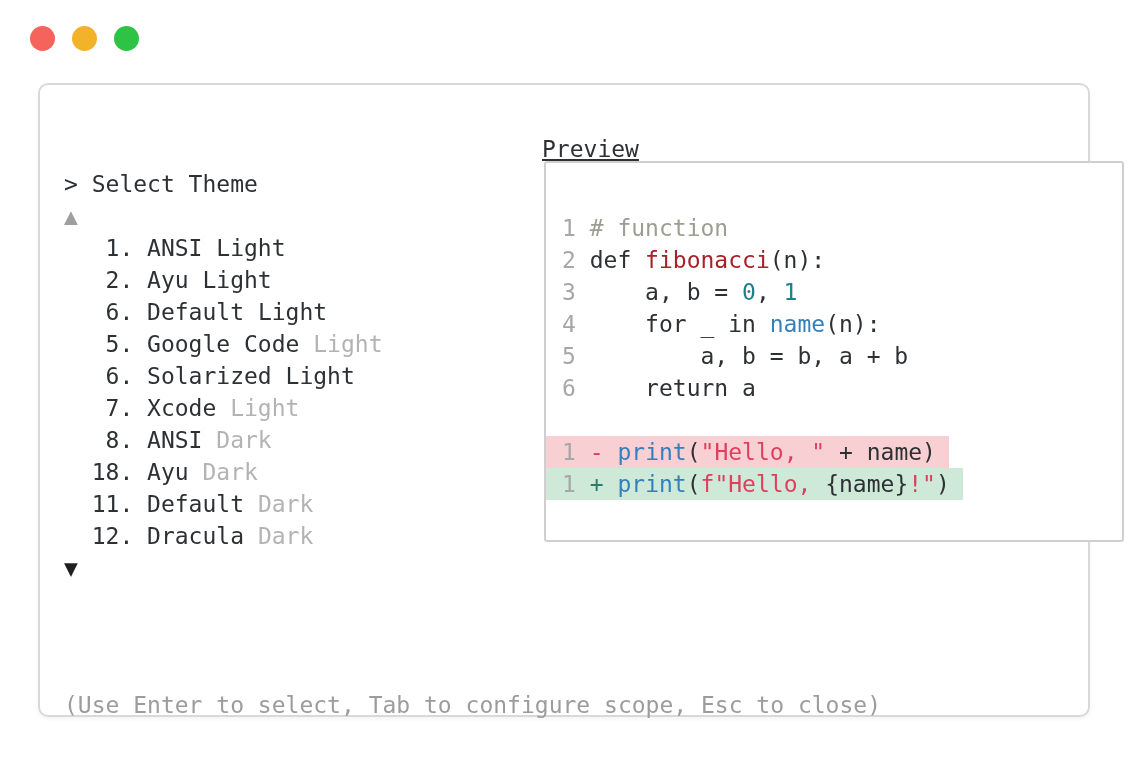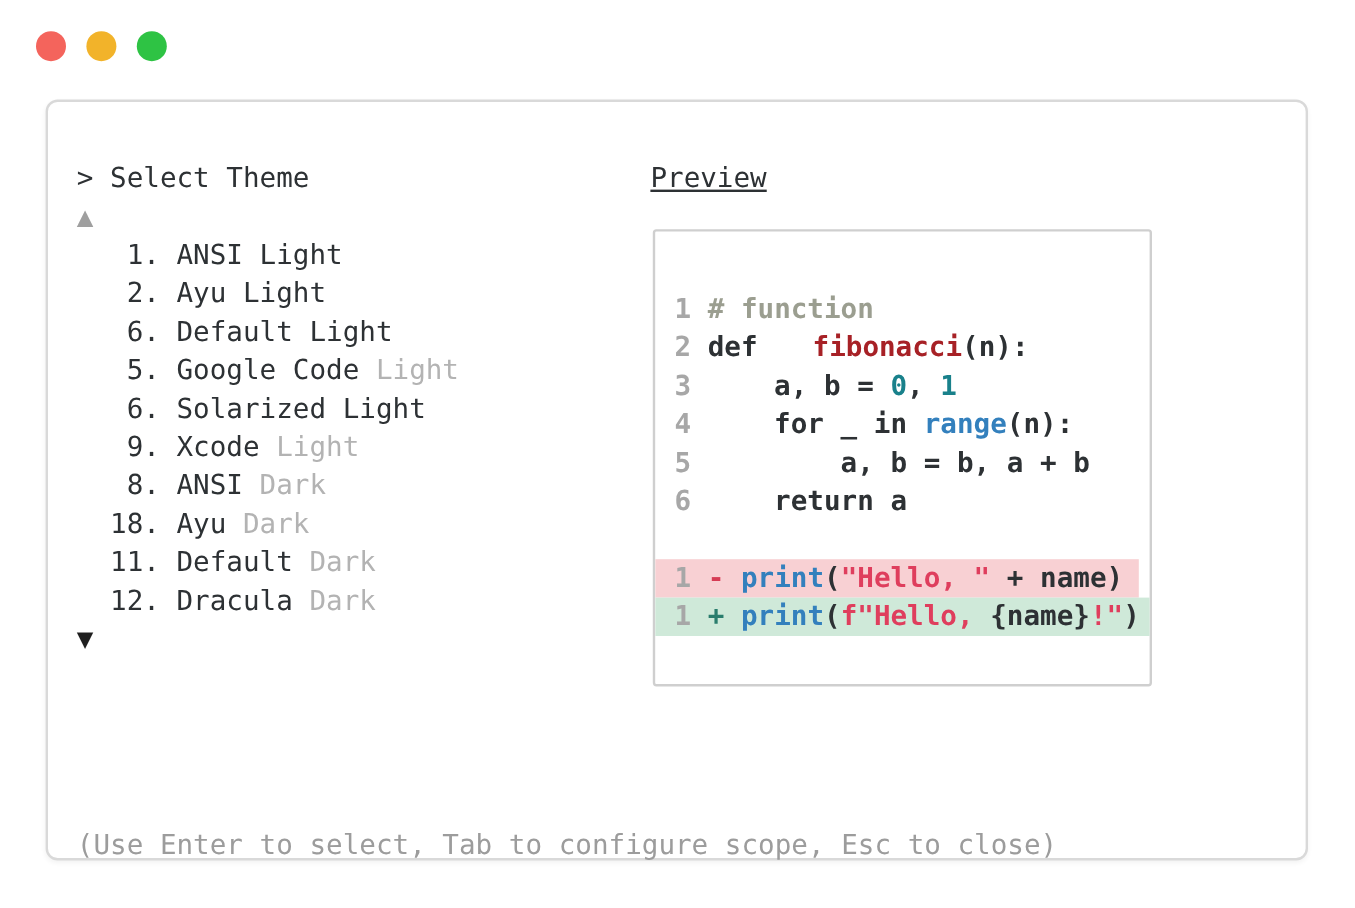--- a/index.html
+++ b/index.html
@@ -17,39 +17,39 @@
   }
   .traffic{position:absolute;left:30px;top:26px;display:flex;gap:17px;}
   .light{width:25px;height:25px;border-radius:50%;display:inline-block;}
   .window{
     position:absolute;left:38px;top:83px;width:1052px;height:634px;
     border:2px solid var(--winborder);border-radius:10px;background:#ffffff;
     box-shadow:0 2px 4px rgba(0,0,0,0.05);box-sizing:border-box;
   }
   .row{height:32px;line-height:32px;font-size:23px;white-space:pre;}
   .leftpane{position:absolute;left:24px;top:48px;}
-  .tk-fg{color:var(--fg);}
+  .tk-fg{color:var(--fg);margin-top:35px;}
   .tk-dim{color:var(--dim);}
   .tk-sel{color:var(--sel);}
   .tk-ln{color:var(--ln);}
   .tk-cm{color:var(--cm);}
-  .tk-fn{color:var(--fn);margin-left:32px;}
+  .tk-fn{color:var(--fn);}
   .tk-num{color:var(--num);}
   .tk-kw{color:var(--kw);}
   .tk-str{color:var(--str);}
   .tk-minus{color:var(--minus);}
   .tk-plus{color:var(--plus);}
   .arrow-up{color:var(--arrowup);}
   .arrow-down{color:var(--arrowdown);}
   .hintrow{position:absolute;left:24px;top:560px;color:var(--hint);margin-top:44px;}
   .preview-label{position:absolute;left:502px;top:48px;color:var(--fg);text-decoration:underline;}
   .preview-box{
-    position:absolute;left:504px;top:106px;width:416px;height:381px;
+    position:absolute;left:504px;top:76px;width:580px;height:381px;
     border:2px solid var(--boxborder);border-radius:3px;background:#ffffff;
-    box-sizing:border-box;overflow:hidden;font-weight:bold;
+    box-sizing:border-box;overflow:hidden;
   }
   .code{position:absolute;left:16px;top:49px;right:0;}
   .linebg{display:inline-block;height:32px;}
   .bgdel{background:var(--delbg);margin-left:-16px;padding-left:16px;padding-right:13px;}
   .bgadd{background:var(--addbg);margin-left:-16px;padding-left:16px;padding-right:13px;}
 </style>
 </head>
 <body>
 
 <div class="traffic">
@@ -61,37 +61,37 @@
 <div class="window">
   <div class="leftpane">
     <div class="row tk-fg">&gt; Select Theme</div>
     <div class="row arrow-up">▲</div>
     <div id="theme-items">
         <div class="row"><span class="tk-fg">   1. ANSI </span><span class="tk-fg">Light</span></div>
         <div class="row"><span class="tk-fg">   2. Ayu </span><span class="tk-fg">Light</span></div>
         <div class="row"><span class="tk-fg">   6. Default </span><span class="tk-fg">Light</span></div>
         <div class="row"><span class="tk-fg">   5. Google Code </span><span class="tk-dim">Light</span></div>
         <div class="row"><span class="tk-fg">   6. Solarized </span><span class="tk-fg">Light</span></div>
-        <div class="row"><span class="tk-fg">   9. Xcode </span><span class="tk-dim">Light</span></div>
+        <div class="row"><span class="tk-fg">   7. Xcode </span><span class="tk-dim">Light</span></div>
         <div class="row"><span class="tk-fg">   8. ANSI </span><span class="tk-dim">Dark</span></div>
         <div class="row"><span class="tk-fg">  18. Ayu </span><span class="tk-dim">Dark</span></div>
         <div class="row"><span class="tk-fg">  11. Default </span><span class="tk-dim">Dark</span></div>
         <div class="row"><span class="tk-fg">  12. Dracula </span><span class="tk-dim">Dark</span></div>
       </div>
     <div class="row arrow-down">▼</div>
   </div>
   <div class="row hintrow">(Use Enter to select, Tab to configure scope, Esc to close)</div>
 
   <div class="row preview-label">Preview</div>
   <div class="preview-box">
     <div class="code" id="code-lines">
         <div class="row"><span class="linebg"><span class="tk-ln">1</span><span class="tk-fg"> </span><span class="tk-cm"># function</span></span></div>
         <div class="row"><span class="linebg"><span class="tk-ln">2</span><span class="tk-fg"> def </span><span class="tk-fn">fibonacci</span><span class="tk-fg">(n):</span></span></div>
         <div class="row"><span class="linebg"><span class="tk-ln">3</span><span class="tk-fg">     a, b = </span><span class="tk-num">0</span><span class="tk-fg">, </span><span class="tk-num">1</span></span></div>
-        <div class="row"><span class="linebg"><span class="tk-ln">4</span><span class="tk-fg">     for _ in </span><span class="tk-kw">range</span><span class="tk-fg">(n):</span></span></div>
+        <div class="row"><span class="linebg"><span class="tk-ln">4</span><span class="tk-fg">     for _ in </span><span class="tk-kw">name</span><span class="tk-fg">(n):</span></span></div>
         <div class="row"><span class="linebg"><span class="tk-ln">5</span><span class="tk-fg">         a, b = b, a + b</span></span></div>
         <div class="row"><span class="linebg"><span class="tk-ln">6</span><span class="tk-fg">     return a</span></span></div>
         <div class="row"><span class="linebg"></span></div>
         <div class="row"><span class="linebg bgdel"><span class="tk-ln">1</span><span class="tk-fg"> </span><span class="tk-minus">-</span><span class="tk-fg"> </span><span class="tk-kw">print</span><span class="tk-fg">(</span><span class="tk-str">"Hello, "</span><span class="tk-fg"> + name)</span></span></div>
         <div class="row"><span class="linebg bgadd"><span class="tk-ln">1</span><span class="tk-fg"> </span><span class="tk-plus">+</span><span class="tk-fg"> </span><span class="tk-kw">print</span><span class="tk-fg">(</span><span class="tk-str">f"Hello, </span><span class="tk-fg">{name}</span><span class="tk-str">!"</span><span class="tk-fg">)</span></span></div>
       </div>
   </div>
 </div>
 
 </body></html>

